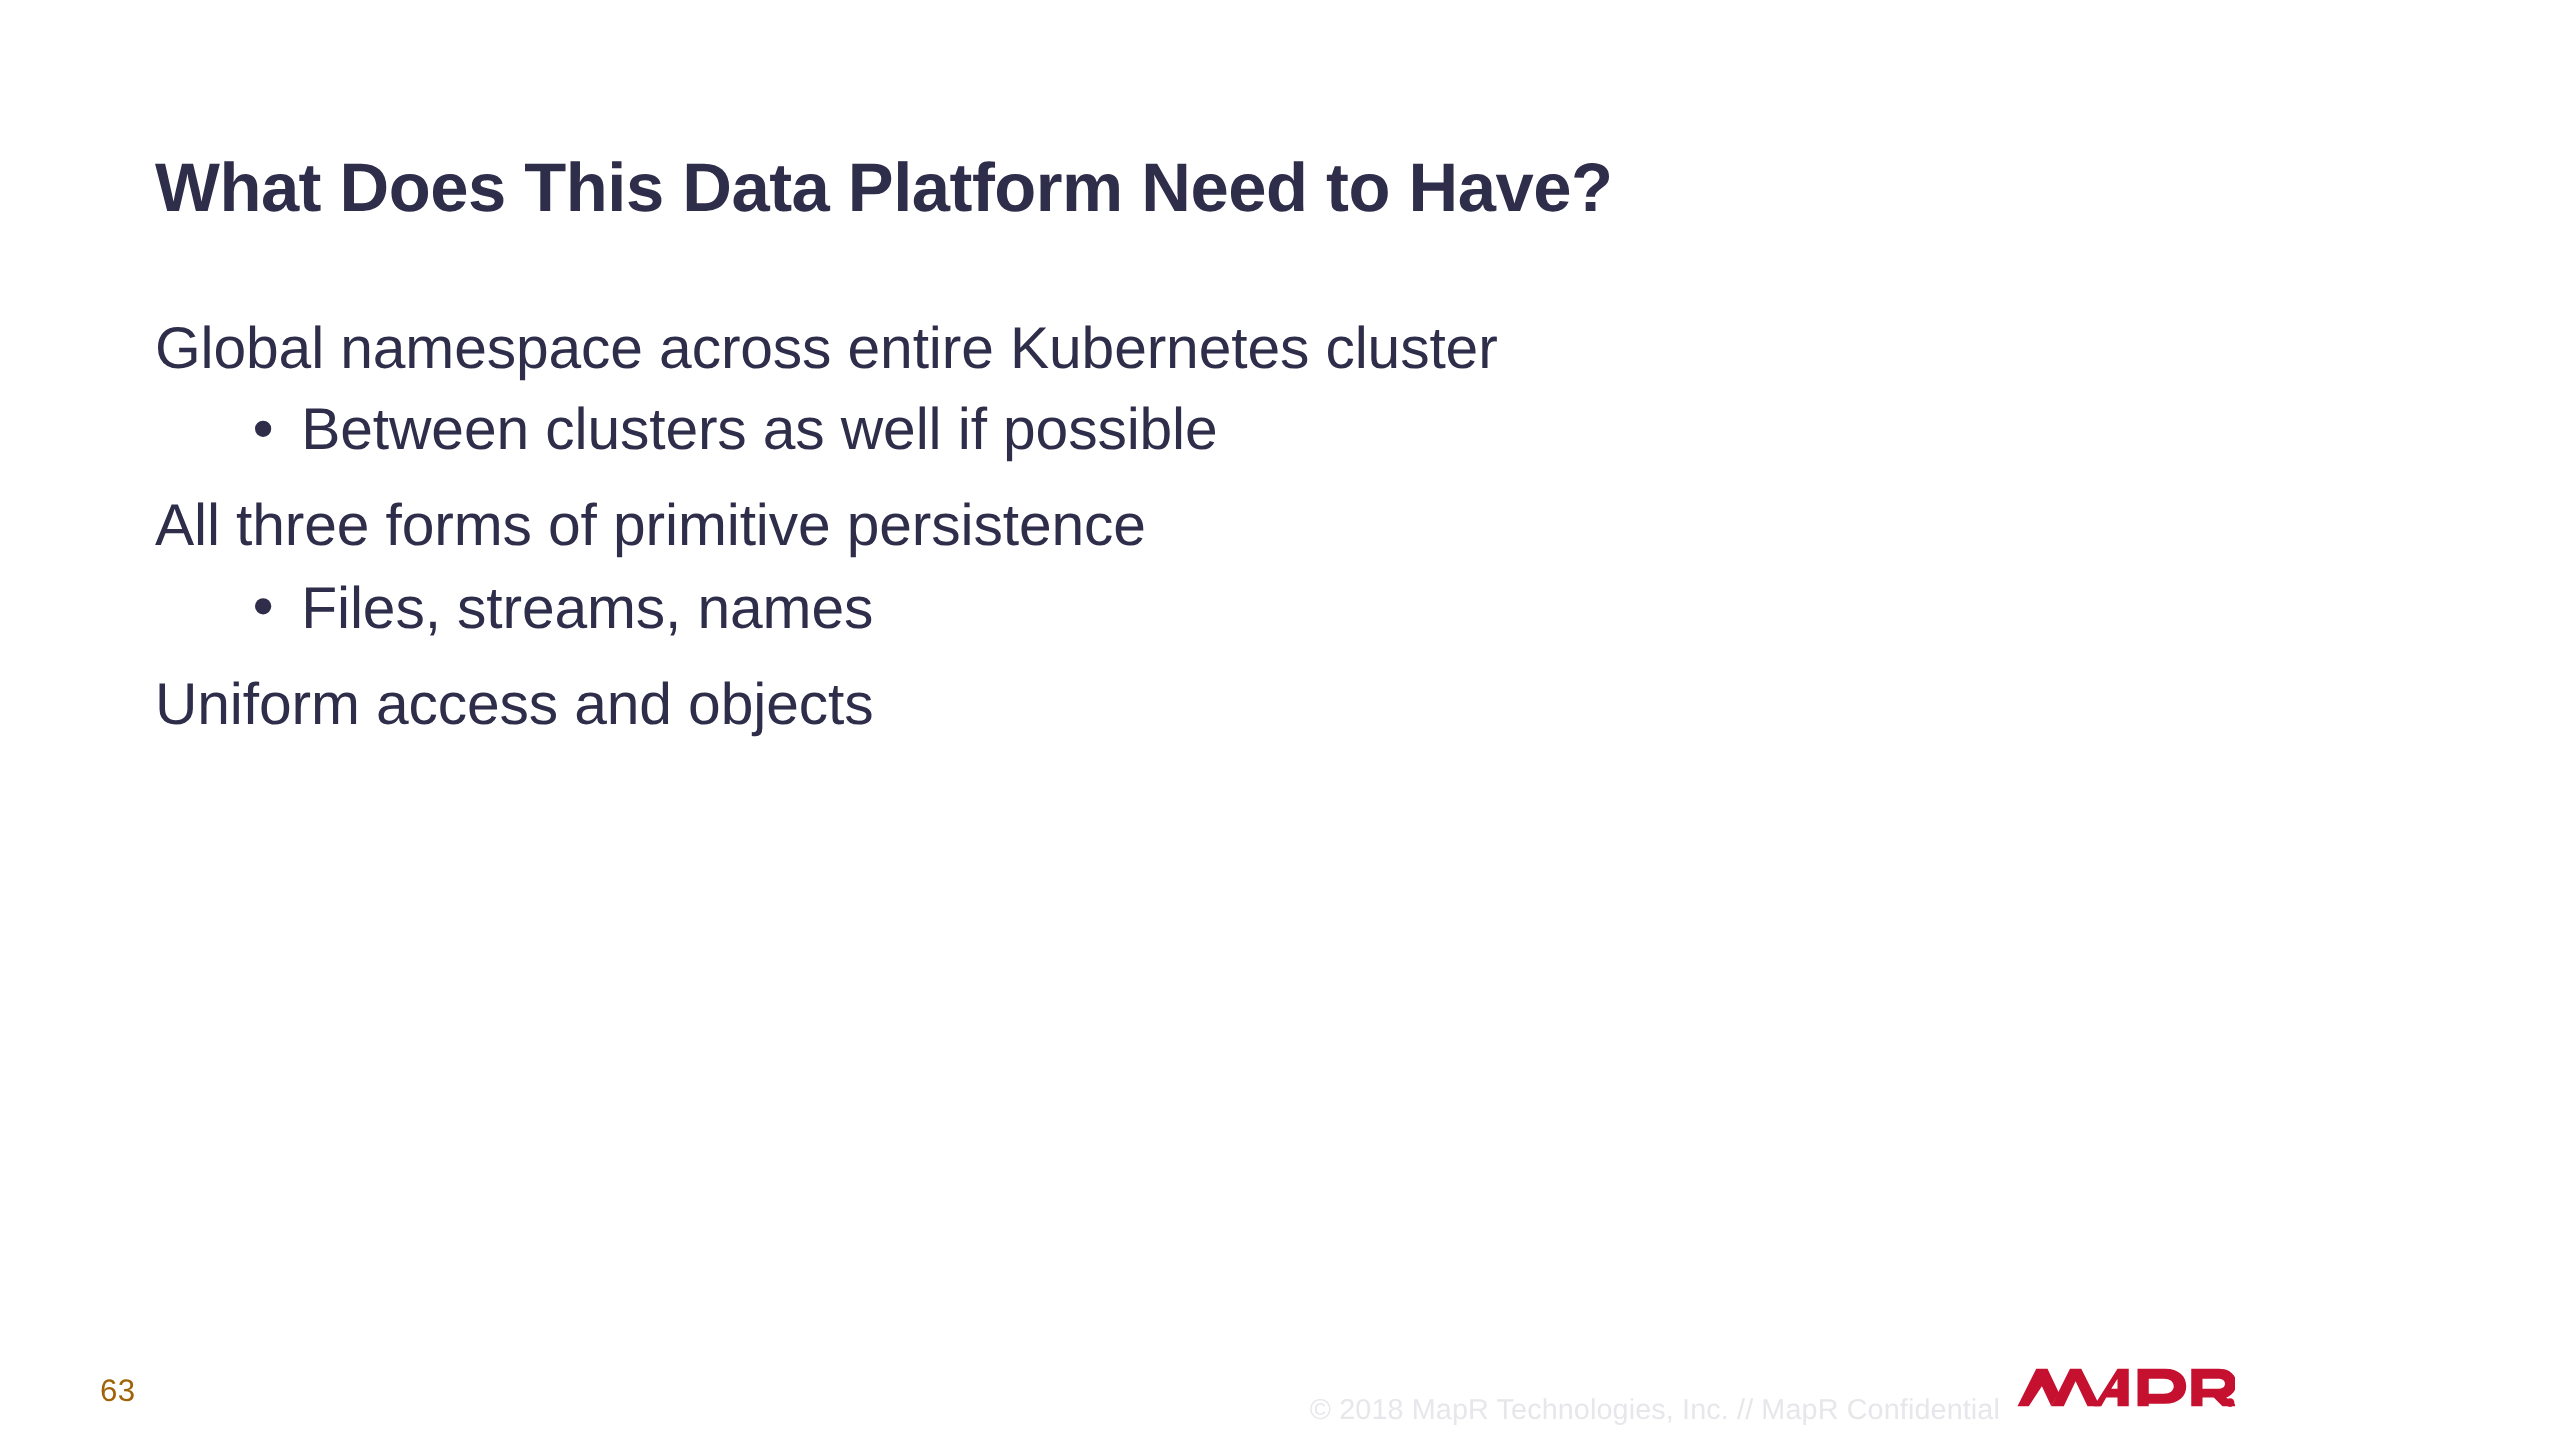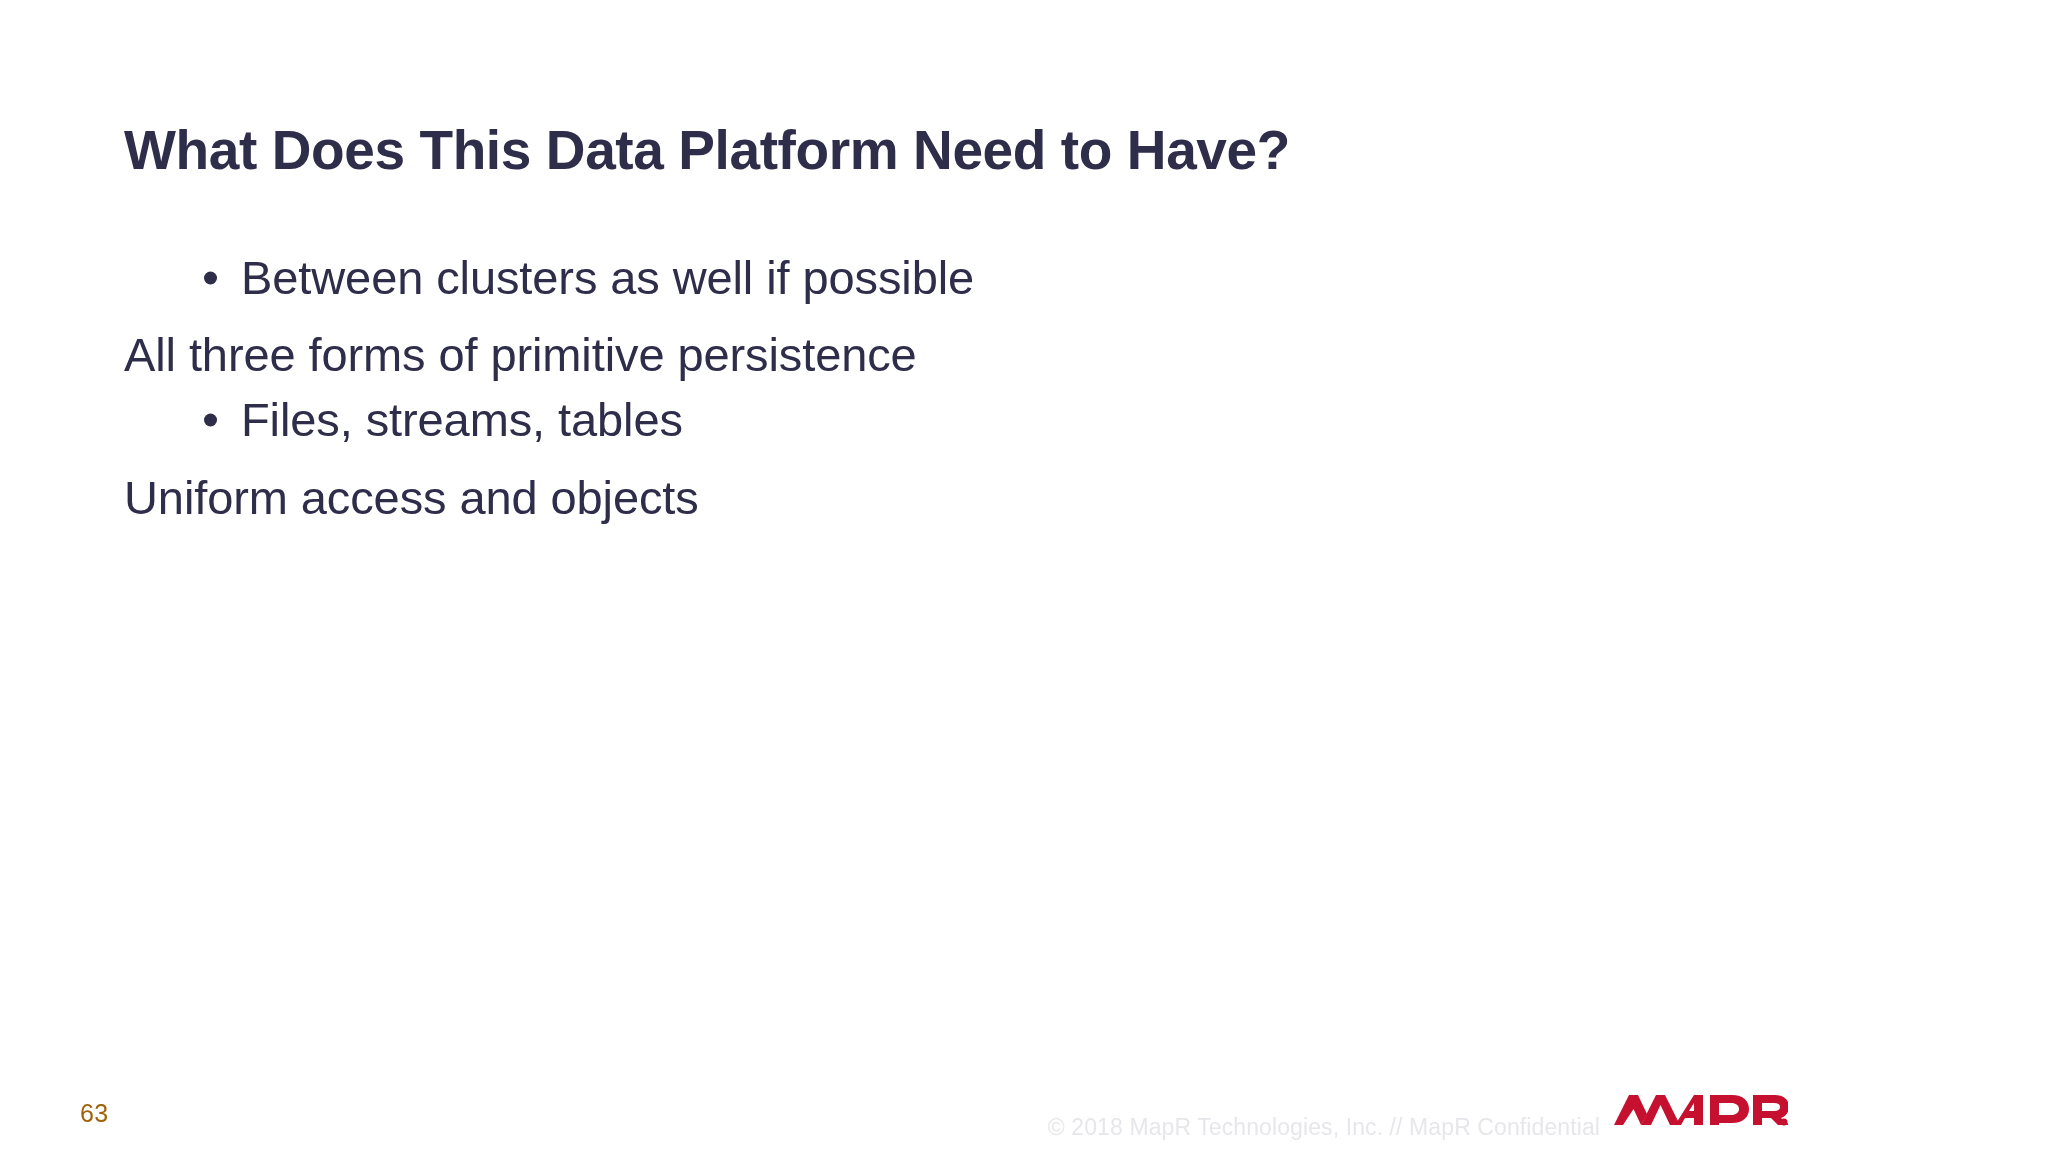--- a/index.html
+++ b/index.html
@@ -129,31 +129,32 @@
 </head>
 <body>
 
 <div class="slide">
 
   <h1 class="slide-title">What Does This Data Platform Need to Have?</h1>
 
   <div class="body-block">
 
     <div class="bullet-group">
+      <p class="lvl1">Global namespace across entire Kubernetes cluster</p>
       <p class="lvl2">
         <span class="dot"></span>
         <span class="lvl2-text">Between clusters as well if possible</span>
       </p>
     </div>
 
     <div class="bullet-group">
       <p class="lvl1">All three forms of primitive persistence</p>
       <p class="lvl2">
         <span class="dot"></span>
-        <span class="lvl2-text">Files, streams, tables</span>
+        <span class="lvl2-text">Files, streams, names</span>
       </p>
     </div>
 
 
     <div class="bullet-group">
       <p class="lvl1">Uniform access and objects</p>
     </div>
 
   </div>
 

